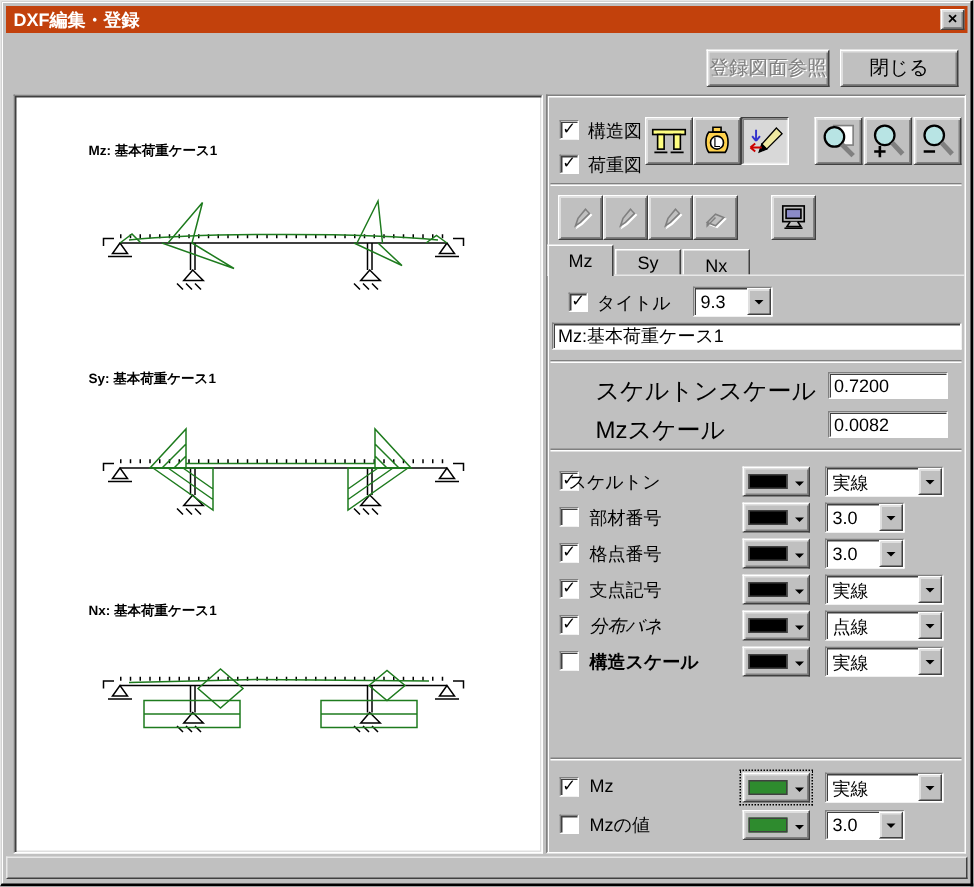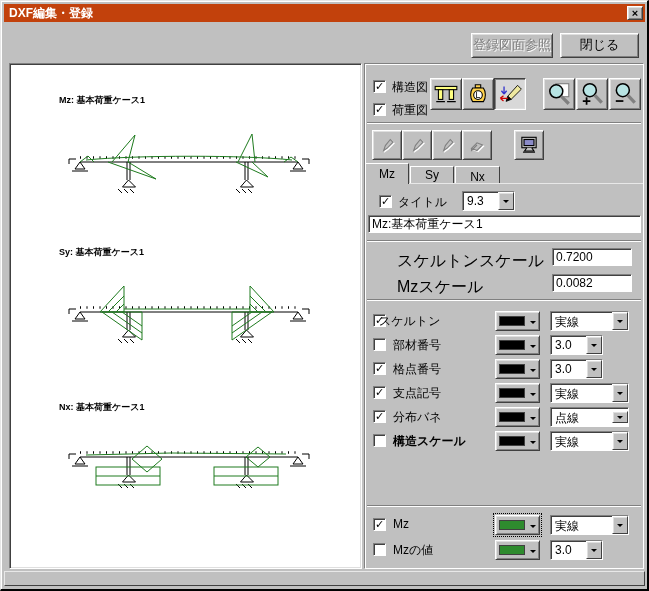--- a/index.html
+++ b/index.html
@@ -334,26 +334,26 @@
         <i class="dar"></i>
       </div>
     <div class="combo" style="left:185px;top:319px;width:79px;">
         <span class="cval">実線</span>
         <span class="cbtn">
           <i class="tri"></i>
         </span>
       </div>
 
     <span class="cb" style="left:8px;top:346px;"><b>✓</b></span>
-    <span class="cblabel" style="left:28px;top:345px;">分布バネ</span>
+    <span class="cblabel" style="left:28px;top:345px;font-style:italic;">分布バネ</span>
     <div class="colorbtn btn3d" style="left:130px;top:343px;">
         <i class="swatch" style="background: rgb(0, 0, 0);"></i>
         <i class="dar"></i>
       </div>
-    <div class="combo" style="left:185px;top:343px;width:79px;align-items:center;">
+    <div class="combo" style="left:185px;top:343px;width:79px;">
         <span class="cval">点線</span>
         <span class="cbtn">
           <i class="tri"></i>
         </span>
       </div>
 
     <span class="cb" style="left:8px;top:370px;"><b></b></span>
     <span class="cblabel" style="left:28px;top:369px;font-weight:bold;">構造スケール</span>
     <div class="colorbtn btn3d" style="left:130px;top:367px;">
         <i class="swatch" style="background: rgb(0, 0, 0);"></i>

